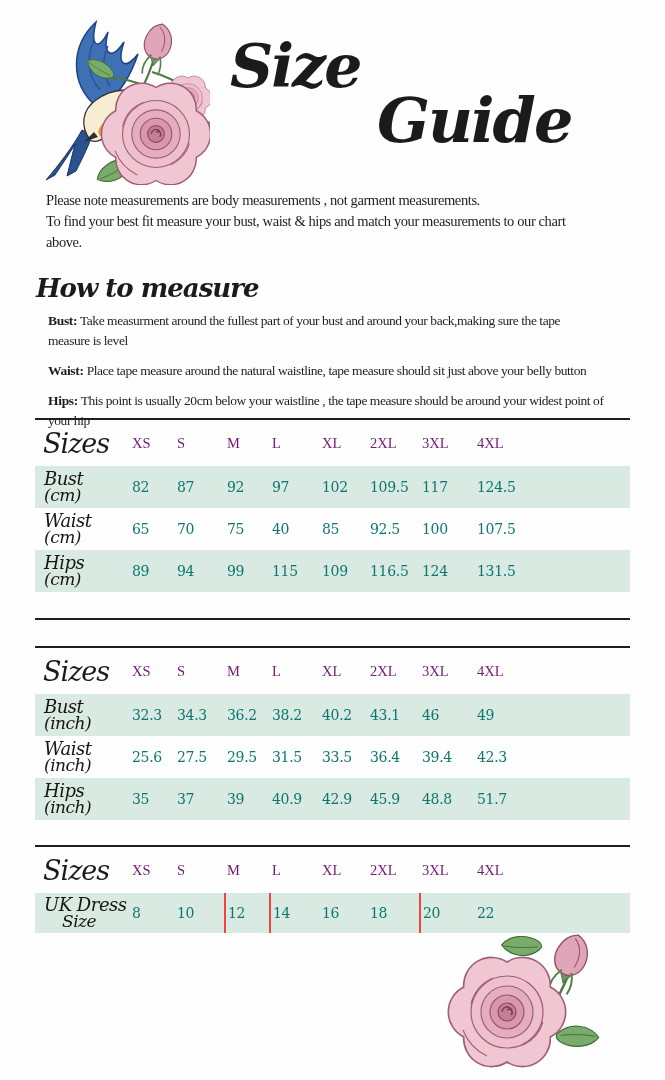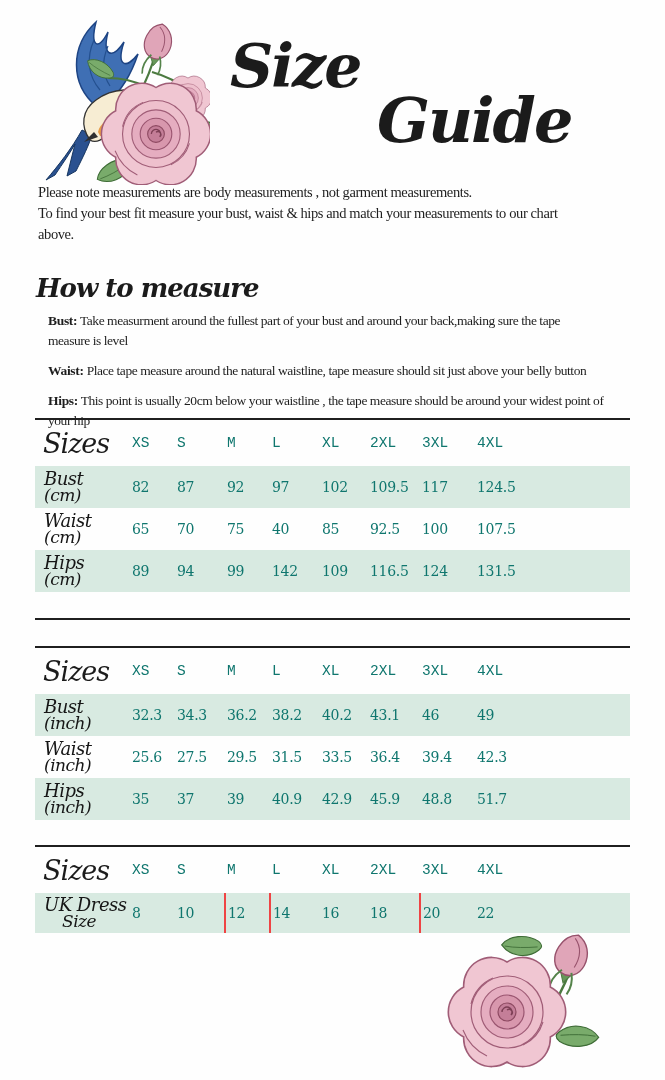--- a/index.html
+++ b/index.html
@@ -15,21 +15,21 @@
     color:#1b1b1b;
   }
   
   .top-illustration{position:absolute; left:40px; top:20px; width:170px; height:165px;}
   .title-size{position:absolute; left:230px; top:36px; font-size:60px; line-height:1; letter-spacing:-2px;}
   .title-guide{position:absolute; left:333px; top:90px; font-size:62px; line-height:1; letter-spacing:-2px;margin-left:44px;}
   
   .intro{
     position:absolute; left:38px; top:182px; width:615px;
     font-size:14.5px; line-height:21px; letter-spacing:-0.4px;
-    white-space:pre-line; margin:0; color:#1e1e1e;
+    white-space:pre-line; margin:8px; color:#1e1e1e;
   }
   
   .howto{position:absolute; left:36px; top:274px; width:622px;}
   .howto-heading{font-size:26px; line-height:28px; margin:0 0 9px 0; letter-spacing:-1px;}
   .howto-item{
     margin:0 0 10px 12px; font-size:13.5px; line-height:20px;
     letter-spacing:-0.45px; white-space:pre-line; color:#1e1e1e;
   }
   .howto-item b{letter-spacing:-0.3px;}
   
@@ -51,21 +51,21 @@
     font-weight:normal;
   }
   .size-table thead th{height:46px;}
   .size-table tbody tr{height:42px;}
   .t-uk tbody tr{height:40px;}
   .sizes-head{
     font-family:"DejaVu Serif", serif; font-style:italic; font-weight:bold;
     font-size:27px; letter-spacing:-1px; padding-left:8px !important;
   }
   .size-col{
-    font-family:Liberation Mono, monospace; font-weight:bold; font-size:14.5px; color:#0f766e;
+    font-family:Liberation Serif, serif; font-weight:bold; font-size:14.5px; color:#701a75;
   }
   .row-label{
     font-family:"DejaVu Serif", serif; font-style:italic; font-weight:bold;
     font-size:18px; line-height:17px; letter-spacing:-0.5px;
     padding-left:9px !important; color:#161616;
   }
   .row-label .sub{display:block; font-size:17px;}
   .t-uk .row-label .sub{padding-left:18px;}
   .val{
     font-family:"DejaVu Serif", serif; font-size:14px; color:#0f766e; letter-spacing:-0.3px;
@@ -192,21 +192,21 @@
           <td class="val">85</td>
           <td class="val">92.5</td>
           <td class="val">100</td>
           <td class="val">107.5</td>
         </tr>
         <tr class="shaded">
           <th class="row-label"><span>Hips</span><span class="sub">(cm)</span></th>
           <td class="val">89</td>
           <td class="val">94</td>
           <td class="val">99</td>
-          <td class="val">142</td>
+          <td class="val">115</td>
           <td class="val">109</td>
           <td class="val">116.5</td>
           <td class="val">124</td>
           <td class="val">131.5</td>
         </tr>
       </tbody>
     </table>
   <div class="sep-line sep-1"></div>
   <table class="size-table t-inch">
       <colgroup>

